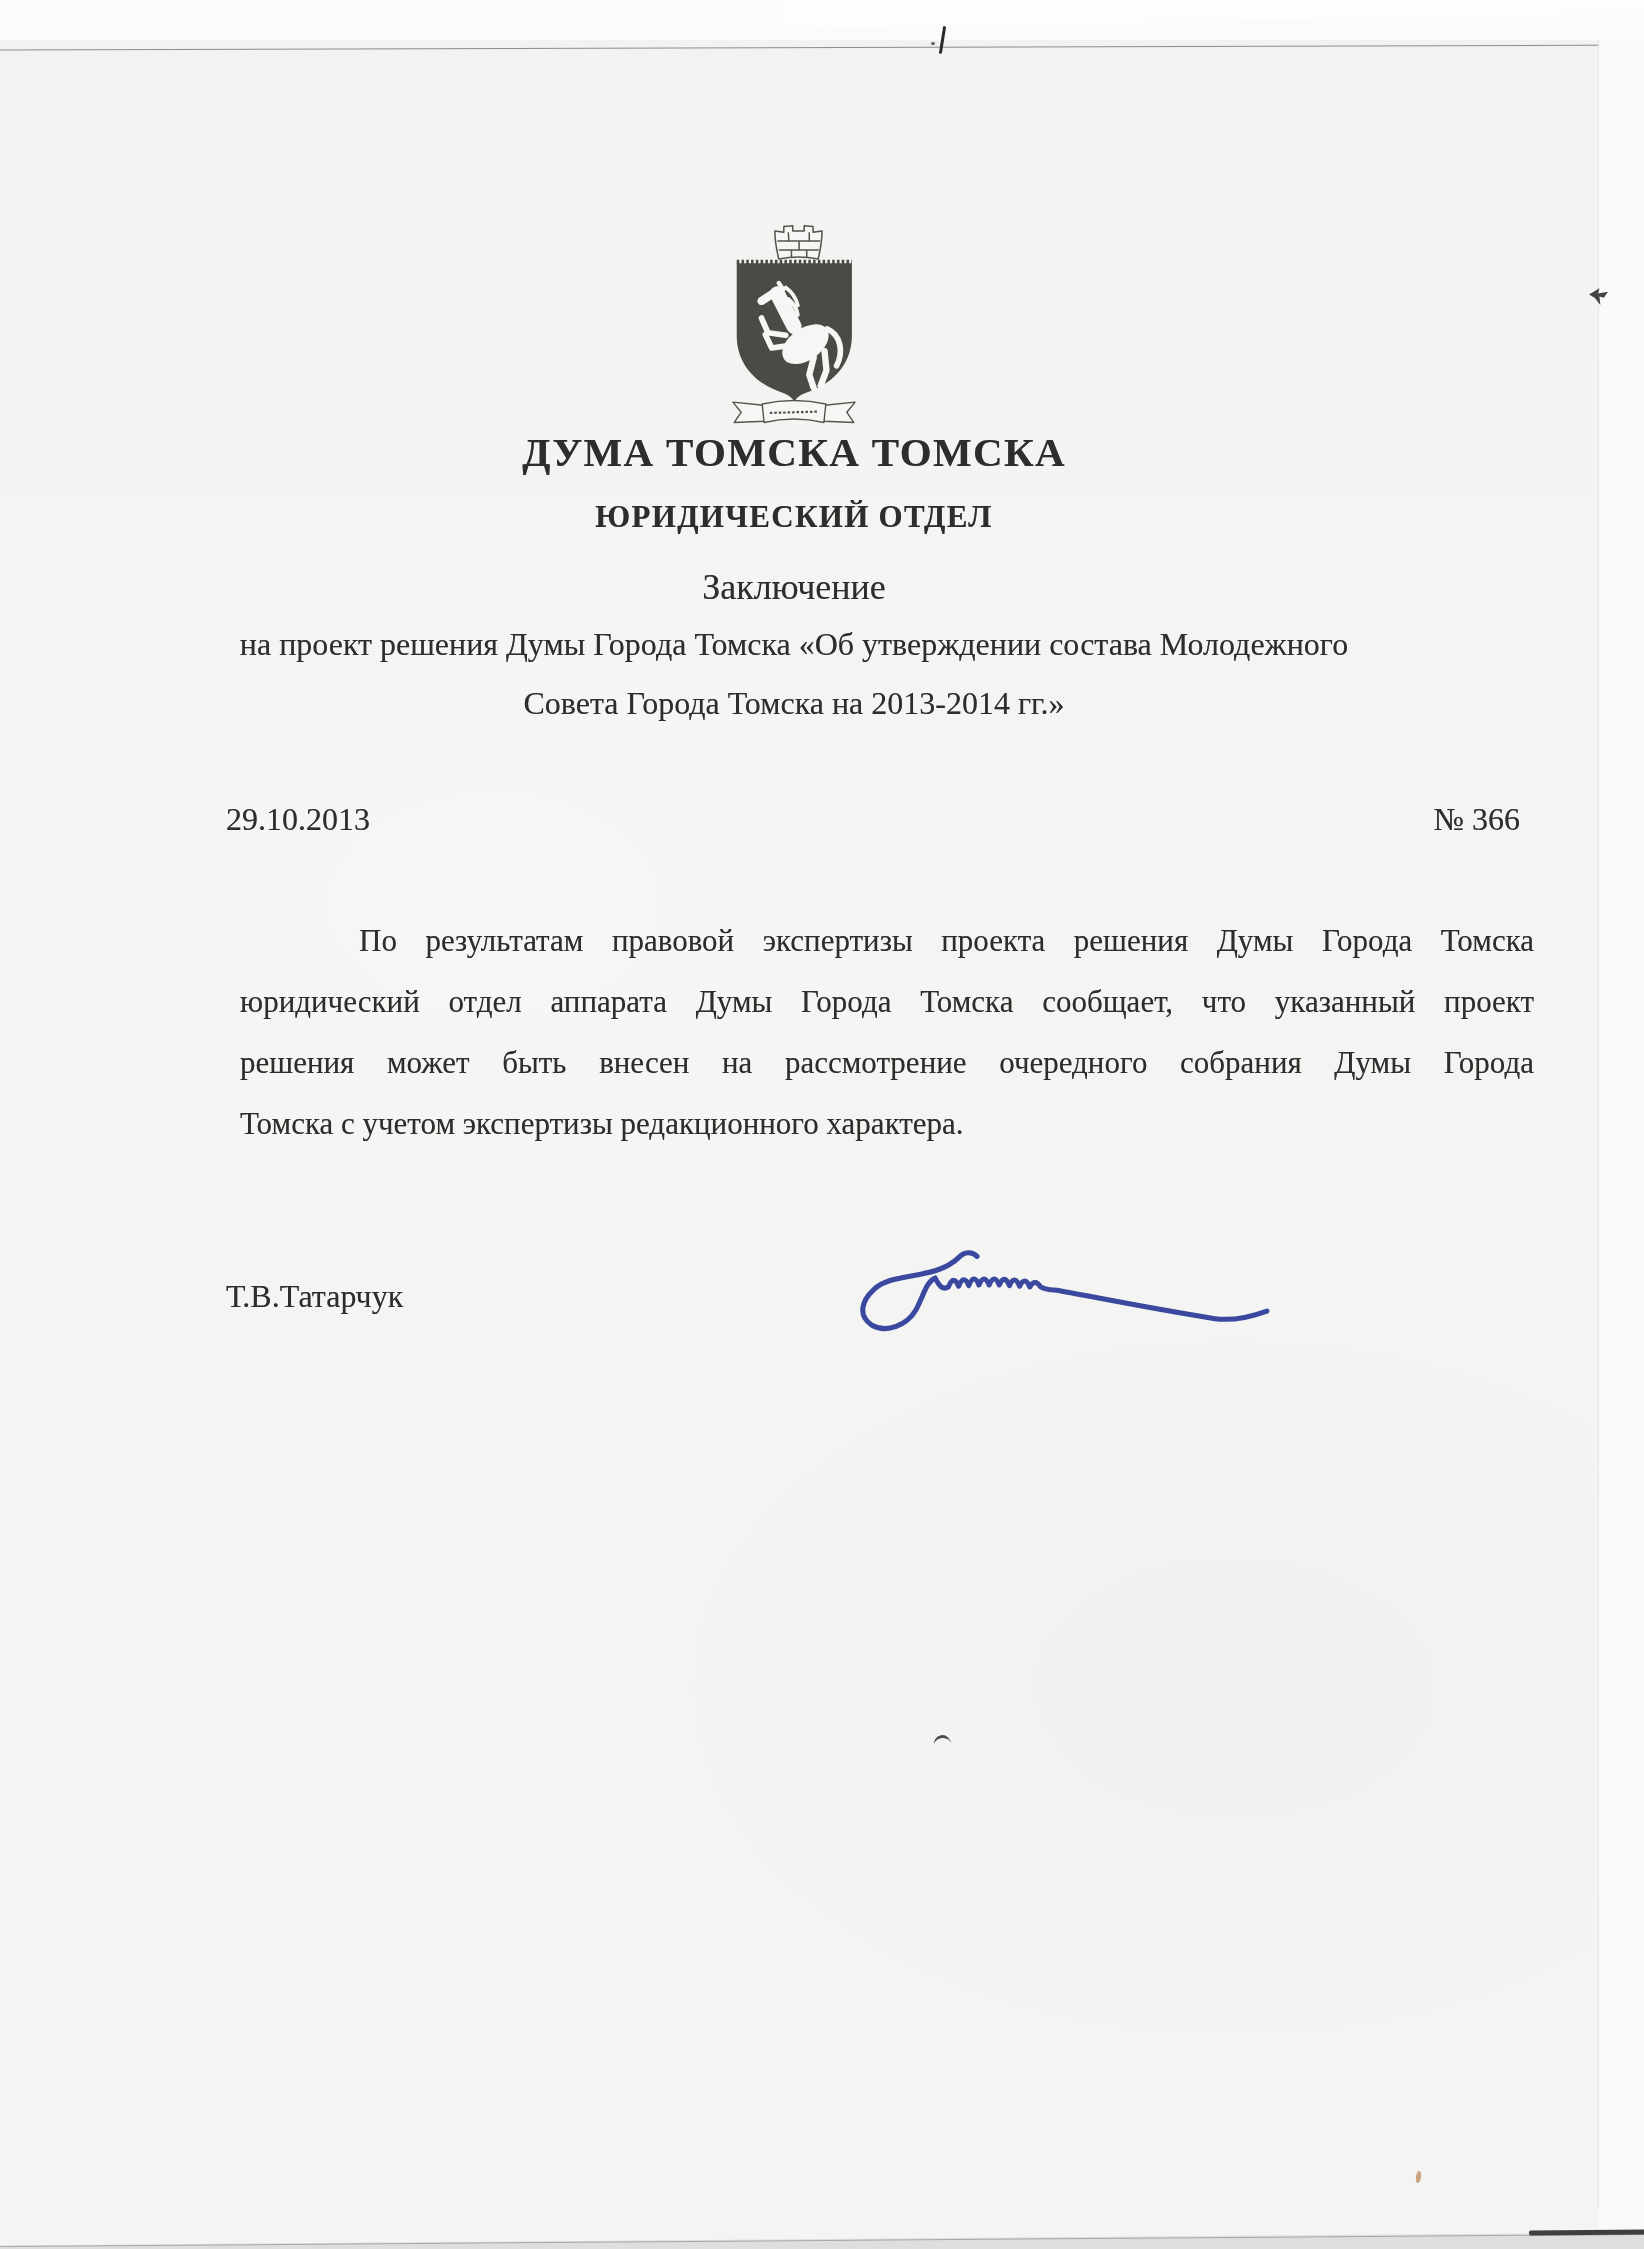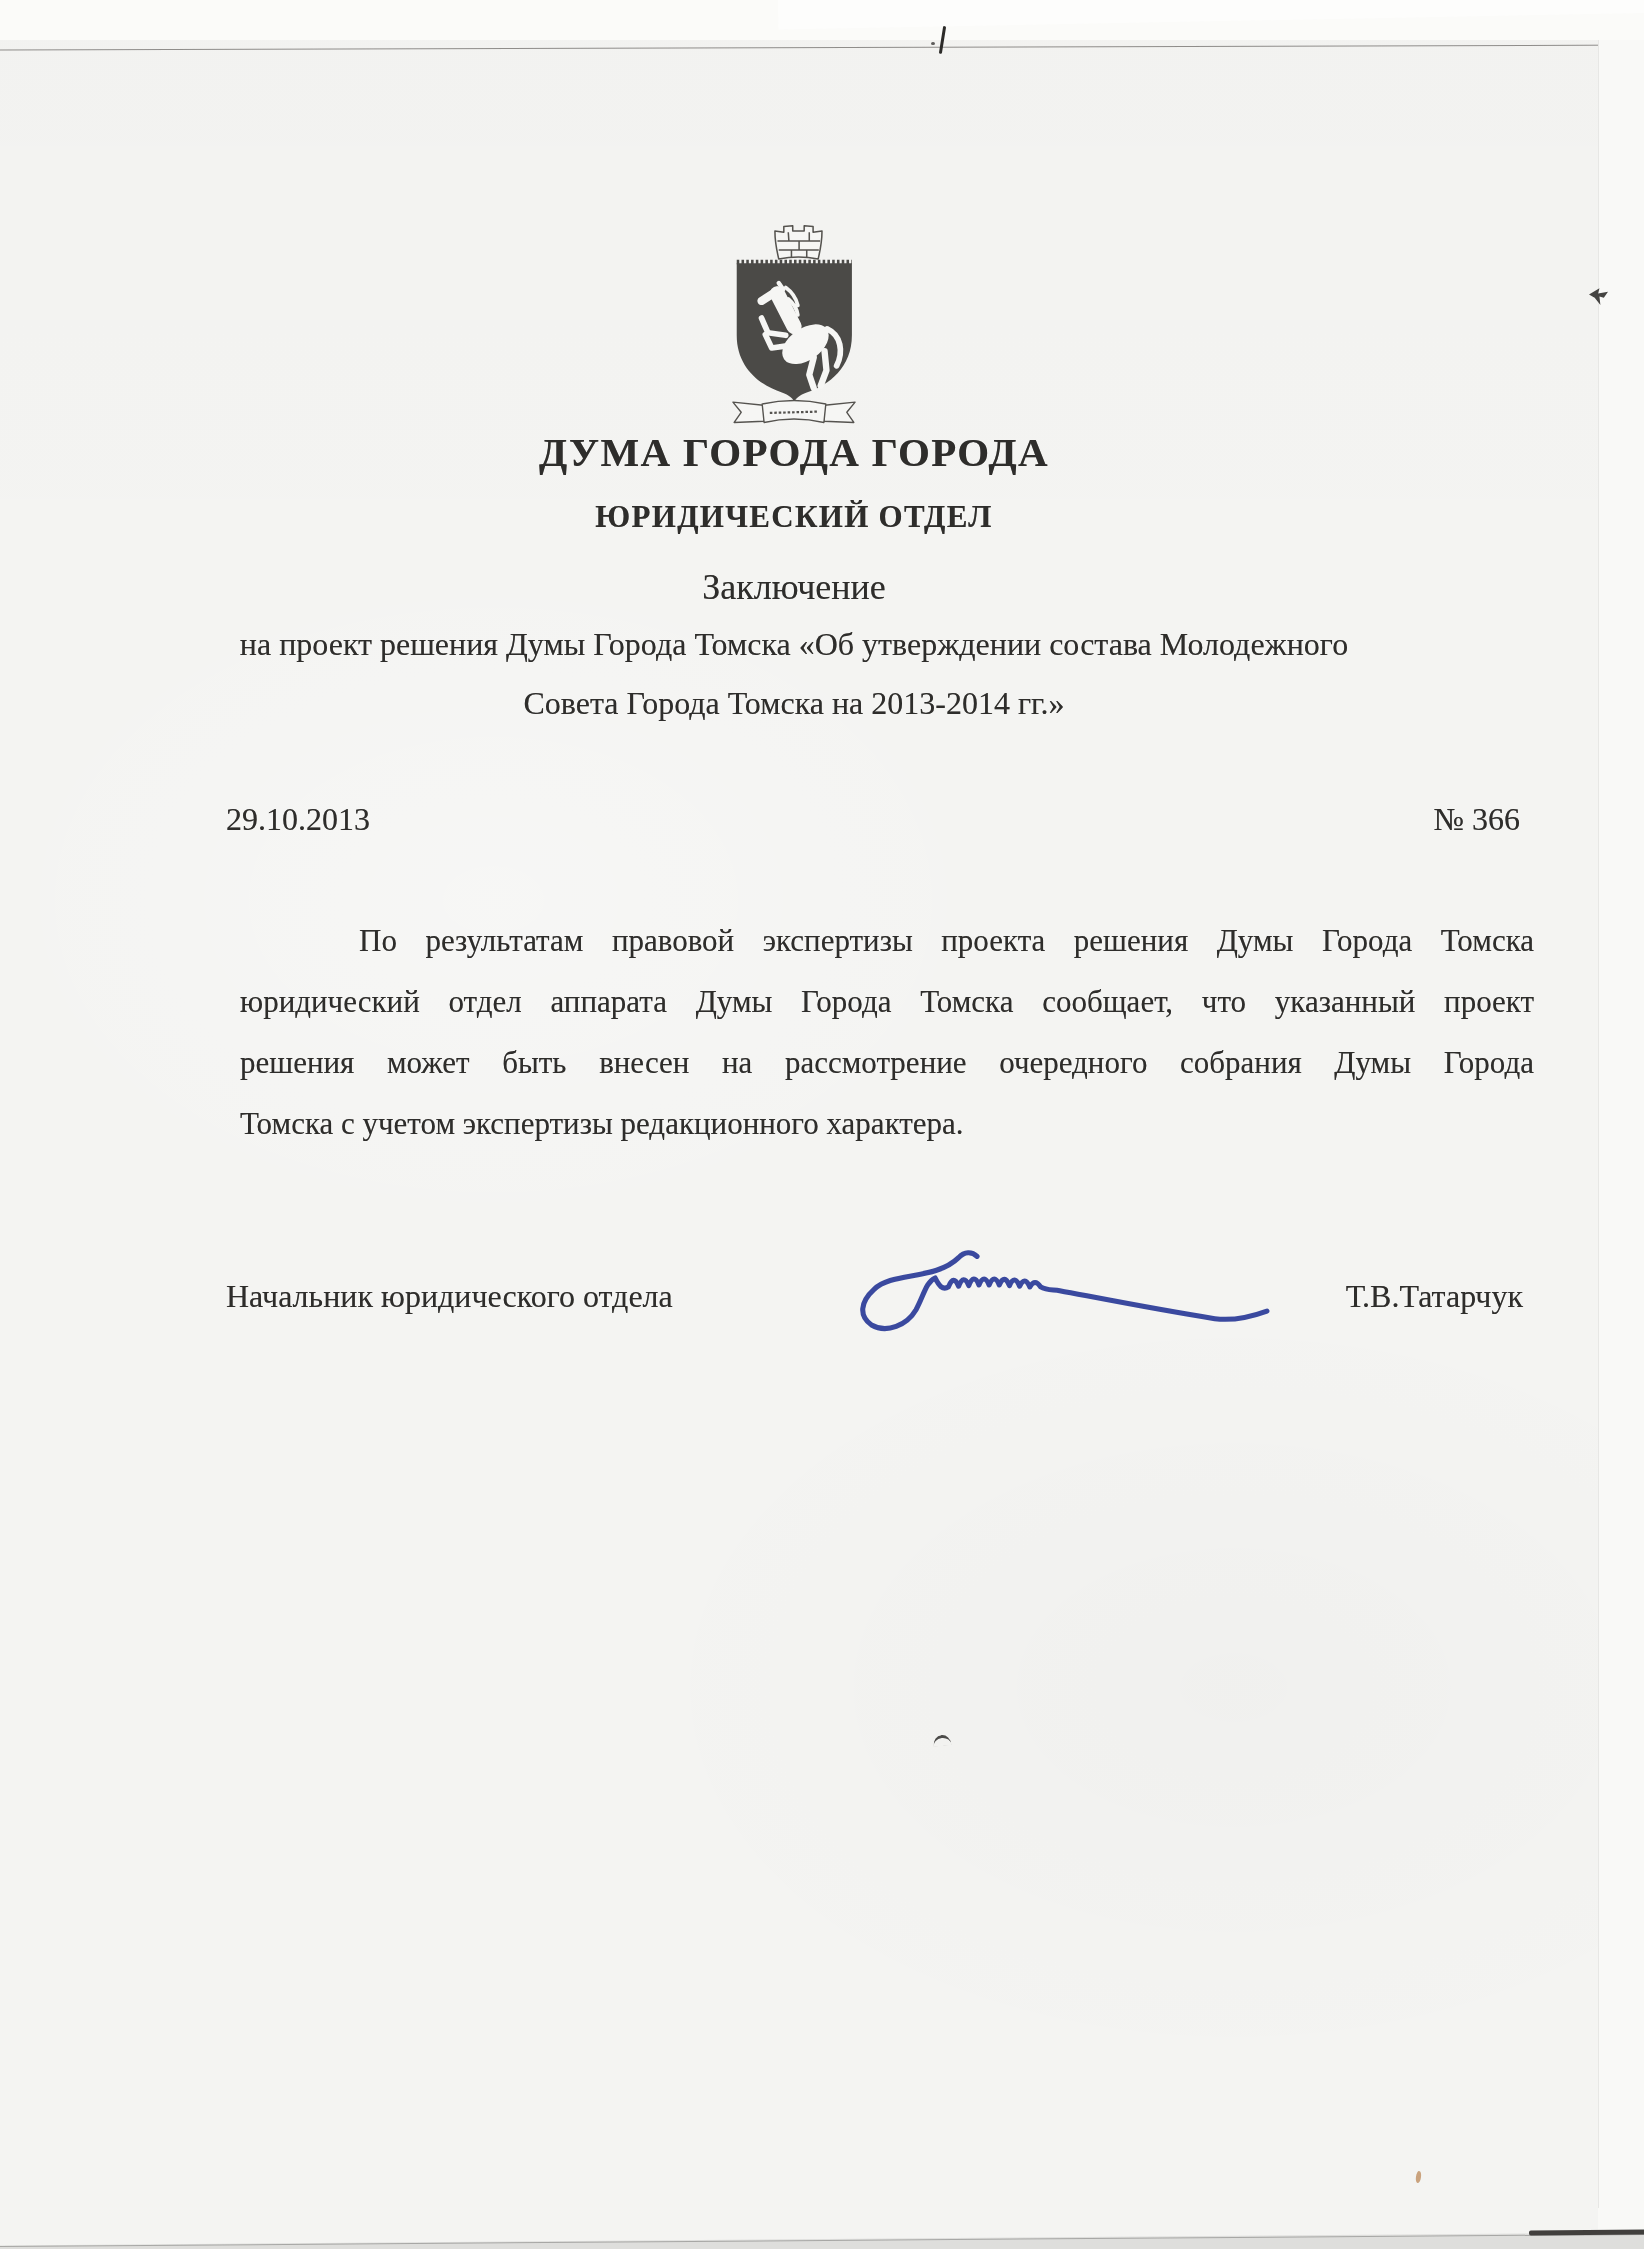--- a/index.html
+++ b/index.html
@@ -109,41 +109,40 @@
 
       <g stroke="#55534f" stroke-width="2.2" fill="#f6f6f4" stroke-linejoin="round">
         <path d="M62,288 L14,283 L27,299 L16,315 L64,313 Z"></path>
         <path d="M158,288 L206,283 L193,299 L204,315 L157,313 Z"></path>
         <path d="M60,286 Q110,275 160,286 L157,315 Q110,304 63,315 Z"></path>
         <path d="M72,300 L148,298" fill="none" stroke-width="3.5" stroke-dasharray="4 3"></path>
       </g>
     </svg>
   </div>
 
-  <div class="center-col org-name ink" style="position:absolute;">ДУМА ГОРОДА ГОРОДА</div>
+  <div class="center-col org-name ink" style="position:absolute;">ДУМА ТОМСКА ТОМСКА</div>
   <div class="center-col dept-name ink" style="position:absolute;">ЮРИДИЧЕСКИЙ ОТДЕЛ</div>
 
   <div class="center-col doc-title ink" style="position:absolute;">Заключение</div>
   <div class="center-col subject-line subject-1 ink" style="position:absolute;">на проект решения Думы Города Томска «Об утверждении состава Молодежного</div>
   <div class="center-col subject-line subject-2 ink" style="position:absolute;">Совета Города Томска на 2013-2014 гг.»</div>
 
   <div class="req-row">
     <span class="ink">29.10.2013</span>
     <span class="ink">№ 366</span>
   </div>
 
   <div class="body-block">
     <div class="jline indent ink">По результатам правовой экспертизы проекта решения Думы Города Томска</div>
     <div class="jline ink">юридический отдел аппарата Думы Города Томска сообщает, что указанный проект</div>
     <div class="jline ink">решения может быть внесен на рассмотрение очередного собрания Думы Города</div>
     <div class="lastline ink">Томска с учетом экспертизы редакционного характера.</div>
   </div>
 
   <div class="signoff-row">
-    <span class="ink">Начальник юридического отдела</span>
     <span class="ink">Т.В.Татарчук</span>
   </div>
 
   <svg class="signature-svg" width="418" height="89" viewBox="0 0 655 140">
     <g stroke="var(--signature-ink,#2f3f9a)" stroke-width="8" fill="none" stroke-linecap="round" stroke-linejoin="round" opacity="0.95">
       <path d="M186,10
                C178,2 166,2 157,12
                C120,48 52,34 24,62
                C2,82 0,104 20,118
                C44,132 76,118 90,94

